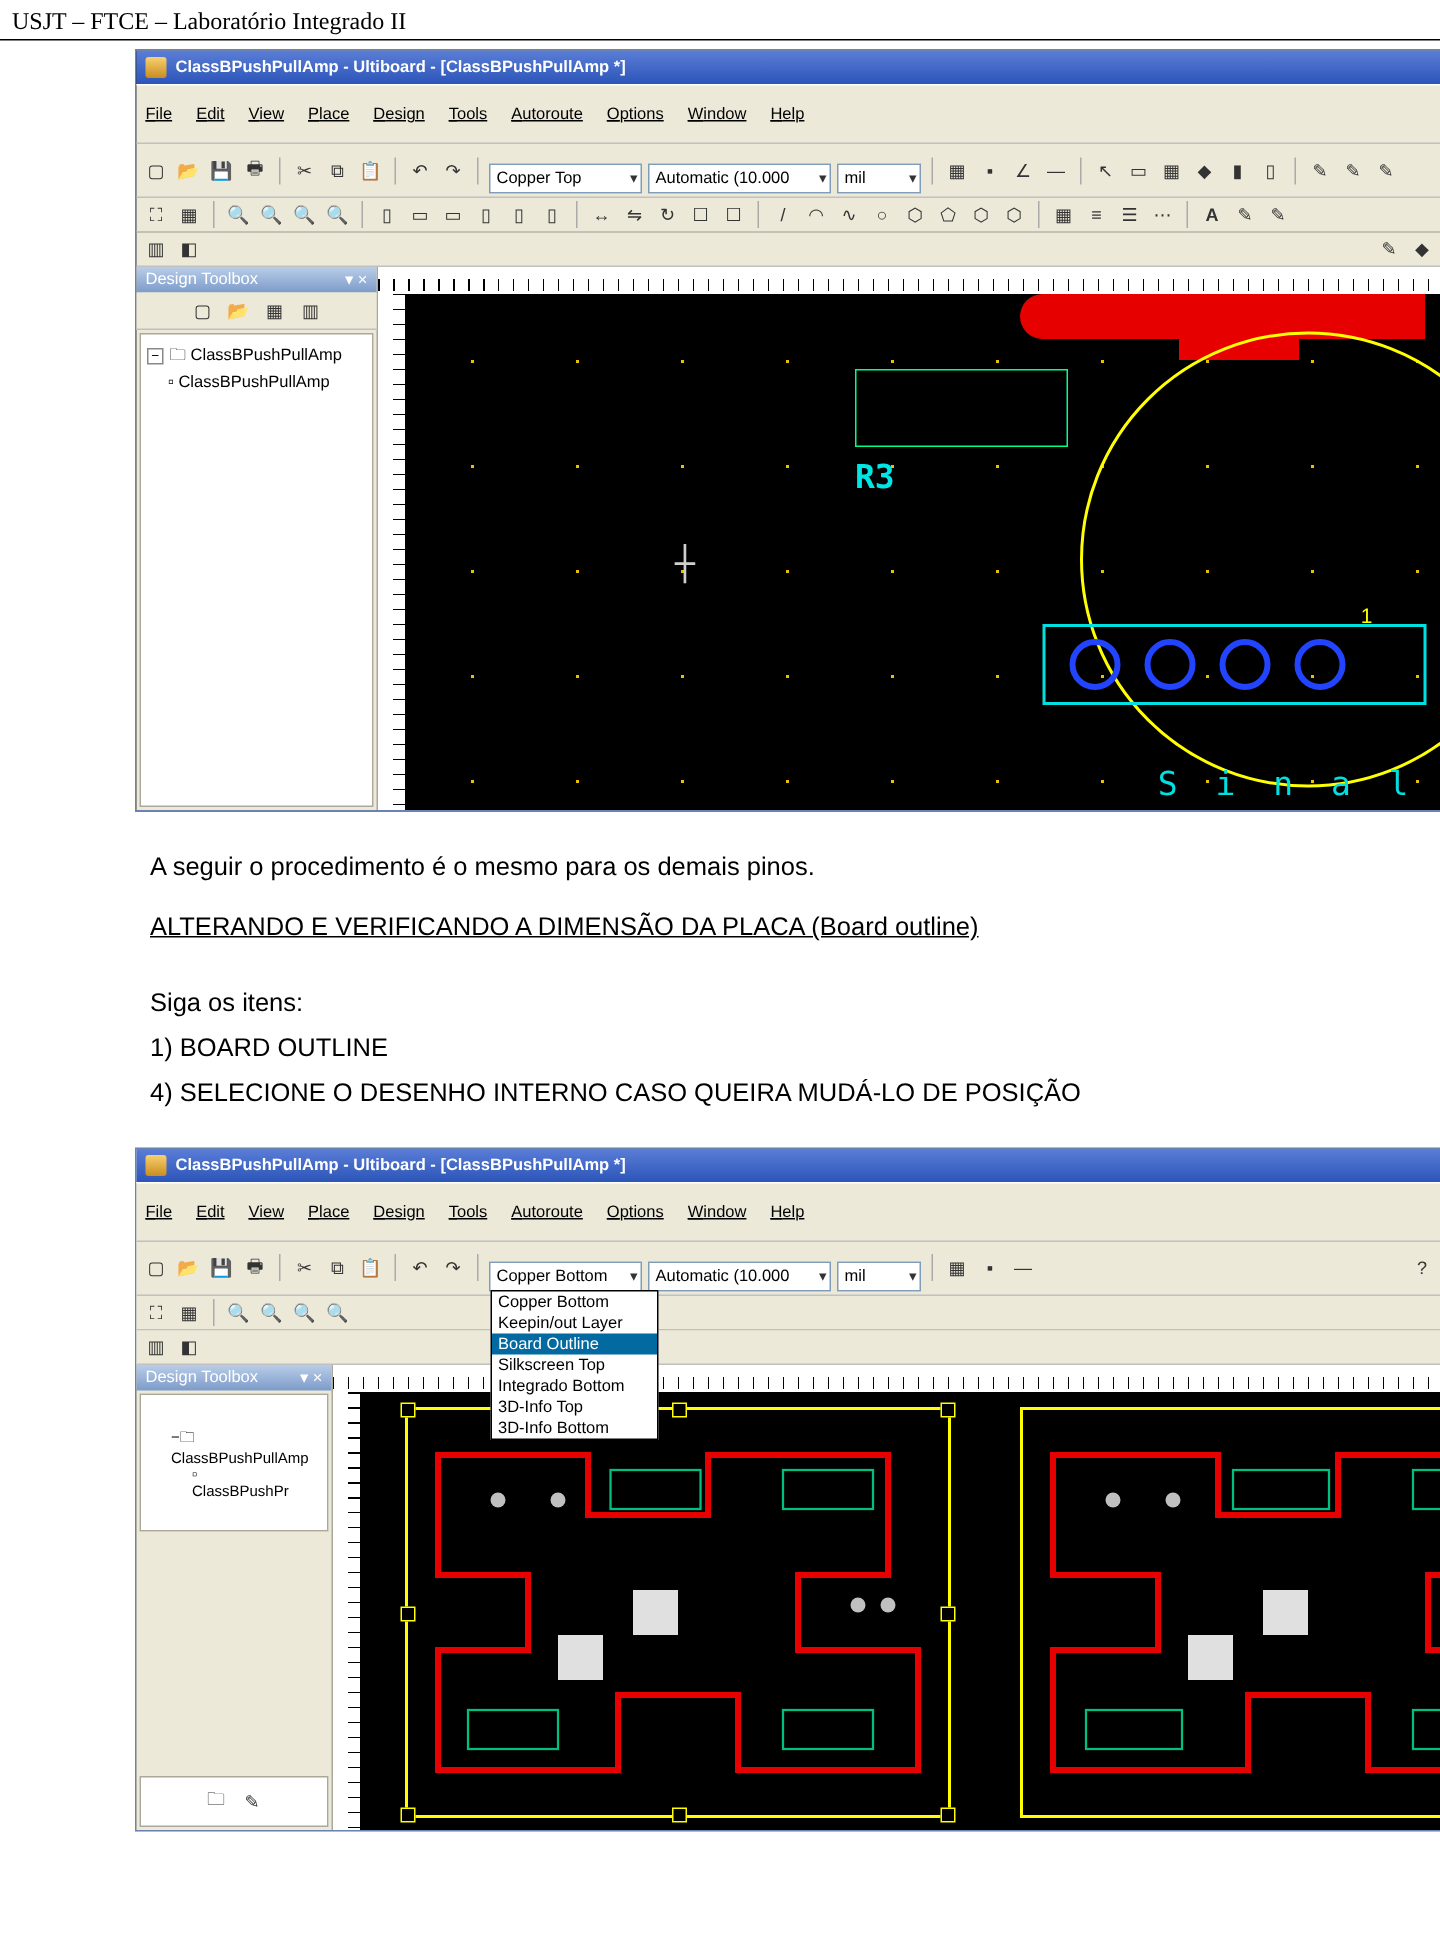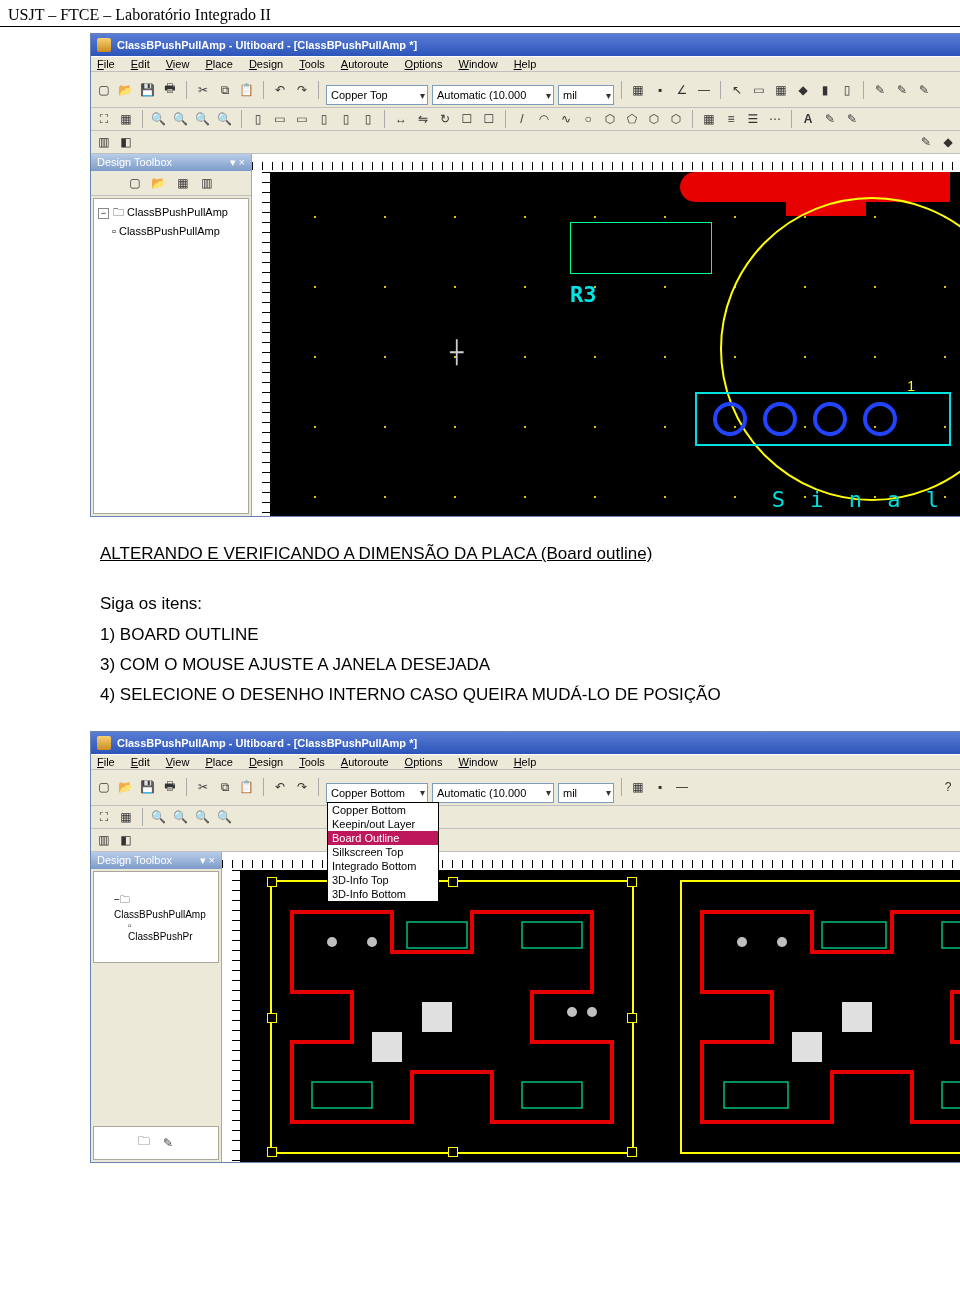--- a/index.html
+++ b/index.html
@@ -52,23 +52,24 @@
   .titlebar .ticon {
     width: 14px; height: 14px;
     background: linear-gradient(#f8d070,#c98d20);
     border-radius: 2px;
     margin-right: 6px;
   }
   .menubar {
     background: #ece9d8;
     border-top: 1px solid #fff;
     border-bottom: 1px solid #c0c0c0;
-    padding: 0 4px;
+    padding: 12px 4px;
     display: flex;
     gap: 12px;
+    text-decoration: underline;
   }
   .menubar .mi {
     padding: 1px 2px;
     color: #000;
   }
   .menubar .mi u { text-decoration: underline; }
   .toolbar {
     background: #ece9d8;
     border-bottom: 1px solid #c0c0c0;
     padding: 2px 4px;
@@ -241,21 +242,21 @@
     width: 110px;
     background:#fff;
     border:1px solid #000;
     z-index: 10;
   }
   .combo-list div {
     padding: 1px 4px;
     white-space: nowrap;
   }
   .combo-list .sel {
-    background: #be185d; color:#fff;
+    background: #0369a1; color:#fff;
   }
   .canvas2 {
     position:absolute; left:18px; top:18px; right:0; bottom:0;
     background: #000;
   }
   .bo {
     position:absolute; left:30px; top:10px; width:360px; height:270px;
     border:2px solid #ffff00;
   }
   .bo .corner { position:absolute; width:8px; height:8px; border:1px solid #ffff00; background:#000; }
@@ -428,24 +429,24 @@
             <span class="hole"></span>
             <span class="hole"></span>
           </div>
           <div class="sinal">S i n a l</div>
         </div>
       </div>
     </div>
   </div>
 
   <div class="body-text">
+    <p>A seguir o procedimento é o mesmo para os demais pinos.</p>
     <p class="u">ALTERANDO E VERIFICANDO A DIMENSÃO DA PLACA (Board outline)</p>
     <p class="siga">Siga os itens:</p>
     <p class="nlist">1)   BOARD OUTLINE</p>
-    <p class="nlist">3)   COM O MOUSE AJUSTE A JANELA DESEJADA</p>
     <p class="nlist">4)   SELECIONE O DESENHO INTERNO CASO QUEIRA MUDÁ-LO DE POSIÇÃO</p>
   </div>
 
   <div class="app2">
     <div class="titlebar">
       <span class="ticon"></span>
       <span>ClassBPushPullAmp - Ultiboard - [ClassBPushPullAmp *]</span>
     </div>
     <div class="menubar">
       <span class="mi"><u>F</u>ile</span>

